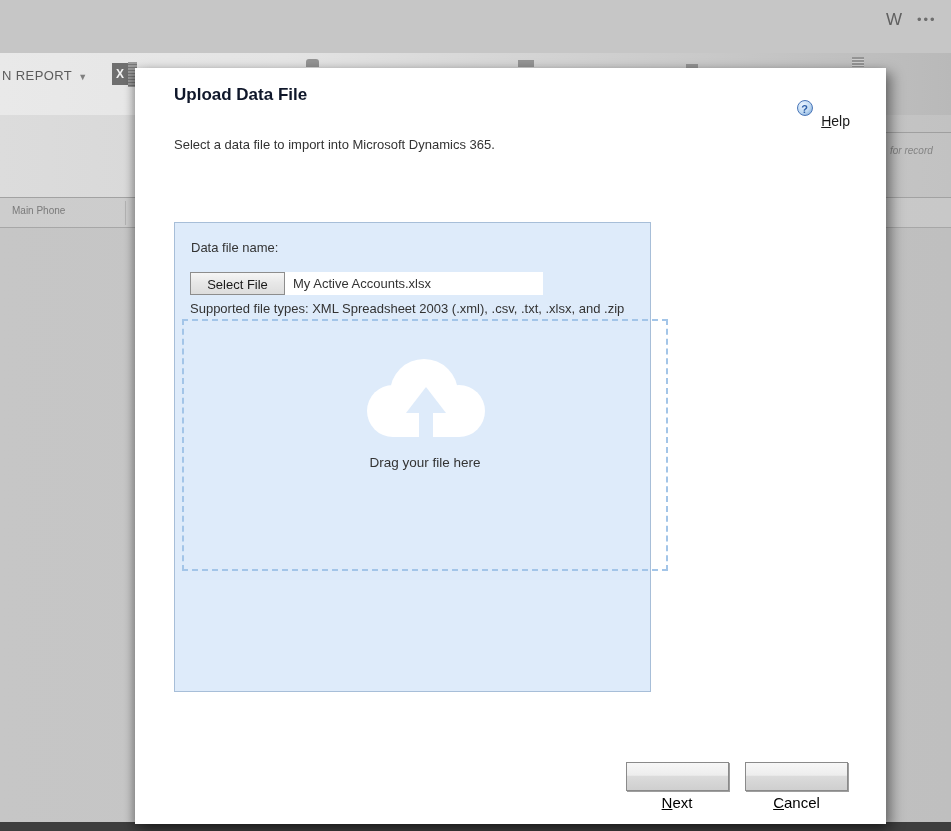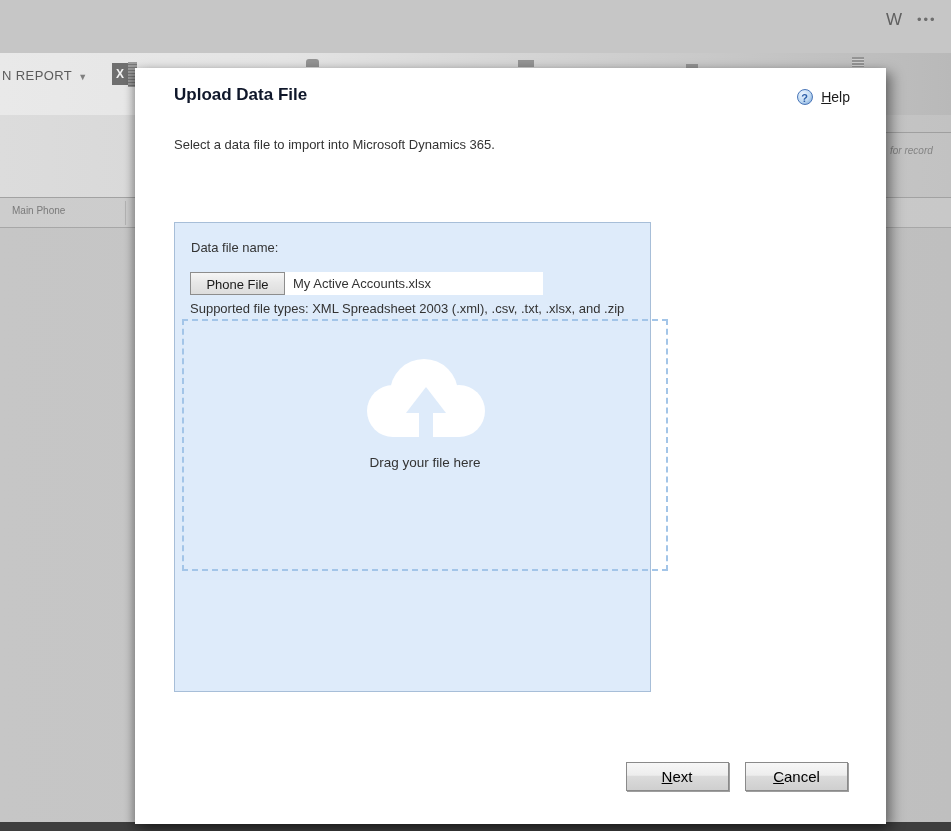--- a/index.html
+++ b/index.html
@@ -41,21 +41,21 @@
   
   .dialog{position:absolute;left:135px;top:68px;width:751px;height:756px;background:#FFFFFF;z-index:10;
           box-shadow:6px 5px 12px rgba(0,0,0,.40),-3px 3px 8px rgba(0,0,0,.28);}
   .dlg-title{position:absolute;left:39px;top:17px;font-size:17px;font-weight:bold;color:#0f172a;}
   .help{position:absolute;right:36px;top:19px;height:18px;cursor:pointer;}
   .help-icon{display:inline-block;vertical-align:middle;width:16px;height:16px;border-radius:50%;
              background:radial-gradient(circle at 35% 30%,#EAF4FF 0%,#BFD9F2 55%,#6E9BD1 100%);
              border:1px solid #4A76B8;color:#2D5FA8;font-size:11px;font-weight:bold;
              text-align:center;line-height:16px;box-sizing:border-box;}
   .help-label{display:inline-block;vertical-align:middle;margin-left:4px;font-size:14px;color:#1A1A1A;}
-  .accel{display:block;}
+  .accel{display:block;margin-top:26px;}
   .accel::first-letter{text-decoration:underline;}
   .dlg-subtitle{position:absolute;left:39px;top:69px;font-size:13px;color:#333333;}
 
   .panel{position:absolute;left:39px;top:154px;width:477px;height:470px;background:#DEEBFA;
          border:1px solid #A7BED8;box-sizing:border-box;}
   .panel-label{position:absolute;left:16px;top:17px;font-size:13px;color:#333333;}
   .filefield{position:absolute;left:15px;top:49px;width:353px;height:23px;background:#FFFFFF;}
   .choosefile-btn{position:absolute;left:0;top:0;width:95px;height:23px;box-sizing:border-box;
          background:linear-gradient(#F6F6F6,#E8E8E8 45%,#DDDDDD);border:1px solid #8D8D8D;
          font-size:13px;color:#1A1A1A;text-align:center;line-height:21px;cursor:pointer;
@@ -116,21 +116,21 @@
       <span class="help-icon">?</span>
       <span class="help-label"><span class="accel">Help</span></span>
     </div>
 
     <div class="dlg-subtitle">Select a data file to import into Microsoft Dynamics 365.</div>
 
     <div class="panel">
       <div class="panel-label">Data file name:</div>
 
       <div class="filefield">
-        <button class="choosefile-btn">Phone File</button>
+        <button class="choosefile-btn">Select File</button>
         <span class="fname">My Active Accounts.xlsx</span>
       </div>
 
       <div class="supported">Supported file types: XML Spreadsheet 2003 (.xml), .csv, .txt, .xlsx, and .zip</div>
 
       <div class="dropzone">
         <div class="cloud-wrap">
           <svg width="130" height="92" viewBox="0 0 130 92" xmlns="http://www.w3.org/2000/svg">
             <circle cx="33" cy="58" r="26" fill="#FFFFFF"></circle>
             <circle cx="64" cy="40" r="34" fill="#FFFFFF"></circle>

